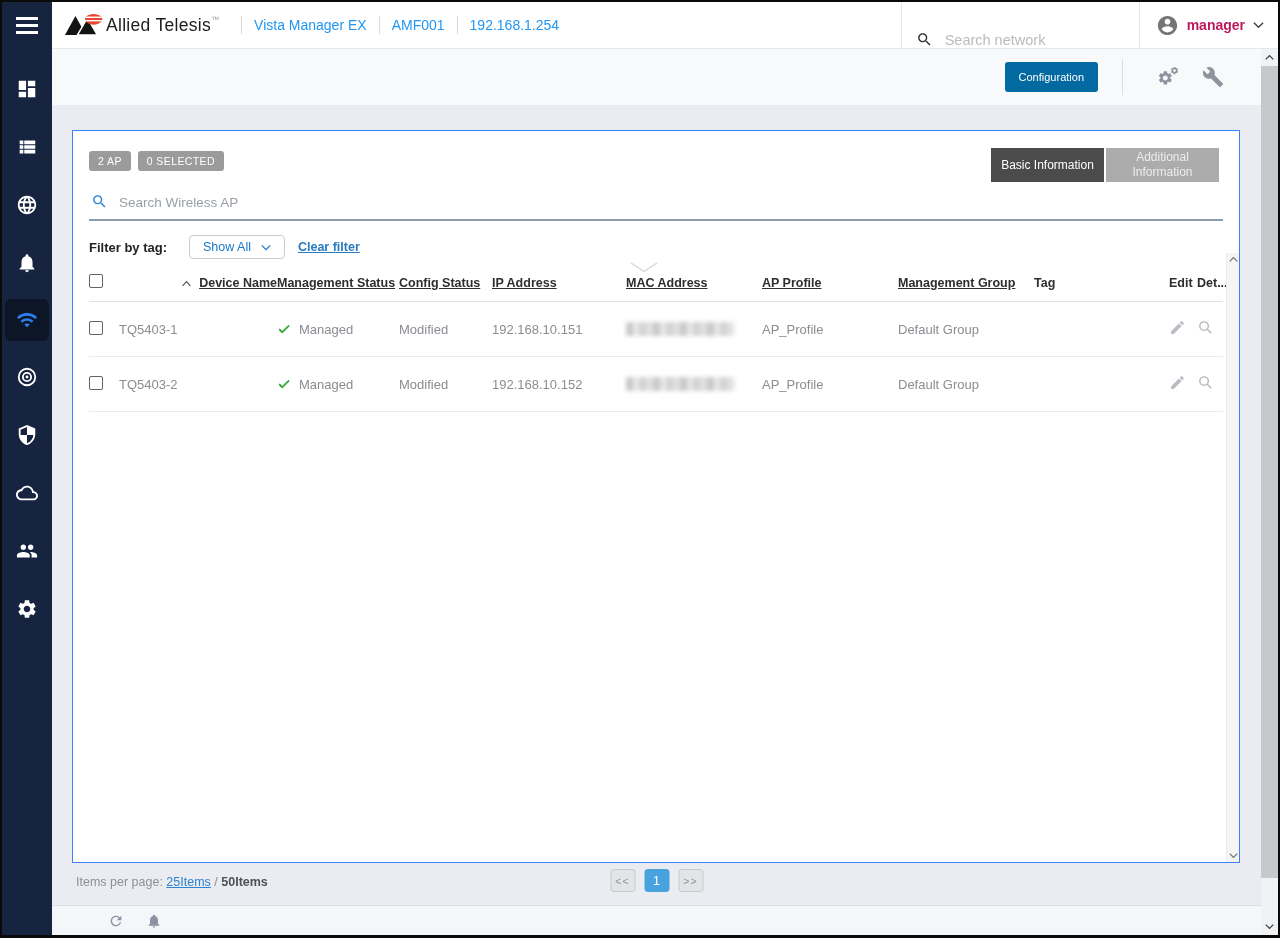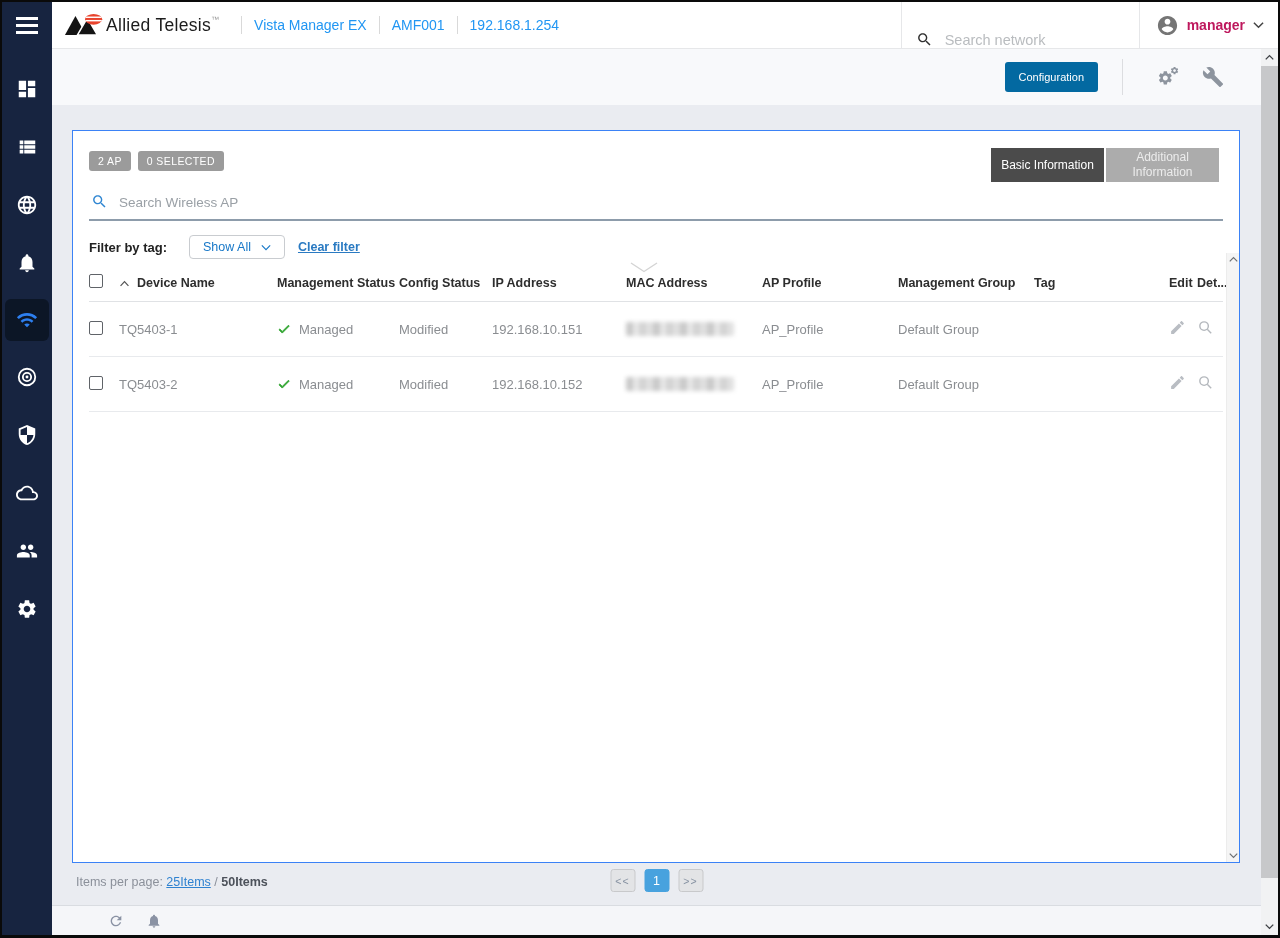--- a/index.html
+++ b/index.html
@@ -62,21 +62,21 @@
 
   .filter-row { display:flex; align-items:center; margin-top:14px; }
   .filter-label { font-size:13px; font-weight:700; color:#222; margin-right:22px; }
   .filter-dd { display:flex; align-items:center; gap:10px; border:1px solid #c9ccd0; border-radius:4px;
                padding:4px 13px; color:#1878c8; font-size:12.5px; cursor:pointer; background:#fff; }
   .clear-link { margin-left:13px; color:#2a7ac2; font-size:12.5px; font-weight:600; text-decoration:underline; cursor:pointer;text-align:right; }
 
   .grid { display:grid; grid-template-columns:30px 158px 122px 93px 134px 136px 136px 136px 135px 28px 28px; align-items:center; }
   .thead { margin-top:15px; padding-bottom:9px; border-bottom:1px solid #e0e2e5; }
   .th { font-size:12.5px; font-weight:700; color:#2e2e2e; position:relative; white-space:nowrap; }
-  .th.sortable { cursor:pointer; }
+  .th.sortable { text-decoration:underline; cursor:pointer;justify-content:flex-end; }
   .device-head { display:flex; align-items:center; gap:7px; }
   .sort-caret { width:11px; height:9px; flex:0 0 auto; }
   .col-notch { position:absolute; left:4px; top:-14px; width:28px; height:11px; }
 
   .trow { height:55px; border-bottom:1px solid #e8eaed; color:#8a8d91; font-size:13px; }
   .cb { display:inline-block; width:14px; height:14px; border:1px solid #5f6368; border-radius:2px; background:#fff; cursor:pointer; }
   .status-cell { display:flex; align-items:center; gap:8px; }
   .check-ic { width:14px; height:14px; }
   .mac-blur { width:108px; height:14px; border-radius:2px; filter:blur(2px);
               background:repeating-linear-gradient(90deg,#c9c9c9 0 7px,#e7e7e7 7px 13px,#d3d3d3 13px 20px,#e0e0e0 20px 27px); }

